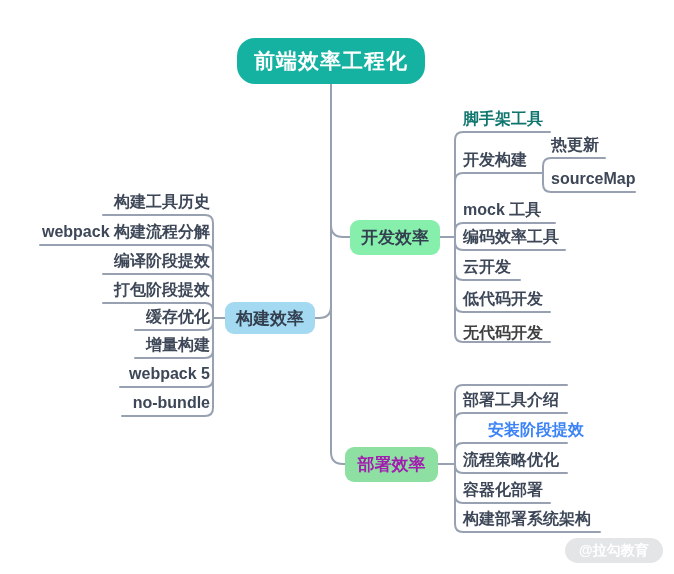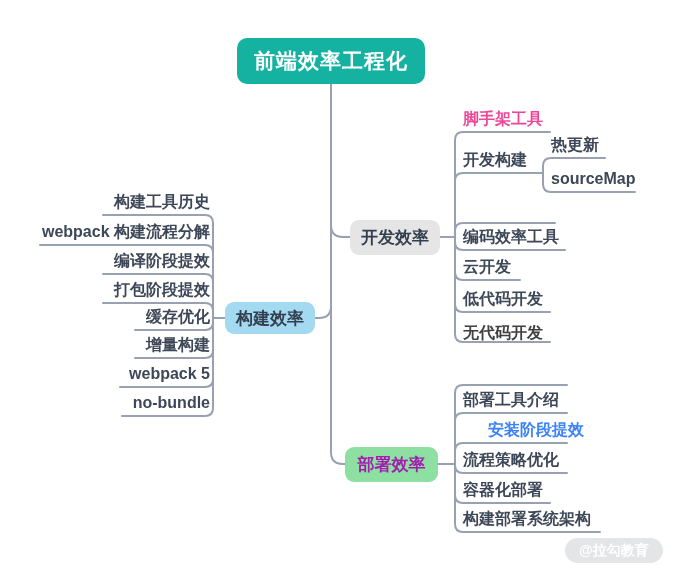--- a/index.html
+++ b/index.html
@@ -23,21 +23,21 @@
     position:absolute;
     display:flex;
     align-items:center;
     justify-content:center;
     font-weight:bold;
     white-space:nowrap;
     box-sizing:border-box;
   }
   .root-topic{
     left:237px;top:38px;width:188px;height:46px;
-    border-radius:10px;
+    border-radius:18px;
     font-size:21px;
     letter-spacing:1px;
   }
   .branch-topic{
     border-radius:9px;
     font-size:17px;
   }
   .branch-dev{left:350px;top:220px;width:90px;height:35px;}
   .branch-build{left:225px;top:302px;width:90px;height:32px;}
   .branch-deploy{left:345px;top:447px;width:93px;height:35px;}
@@ -99,28 +99,29 @@
     <path d="M455,464 V393 Q455,385 463,385 H567"></path>
     <path d="M455,464 V421 Q455,413 463,413 H567"></path>
     <path d="M455,464 V451 Q455,443 463,443 H567"></path>
     <path d="M455,464 V465 Q455,473 463,473 H567"></path>
     <path d="M455,464 V495 Q455,503 463,503 H550"></path>
     <path d="M455,464 V524 Q455,532 463,532 H600"></path>
   </svg>
 
   <div class="topic root-topic" style="background-color: rgb(21, 178, 162); color: rgb(255, 255, 255);">前端效率工程化</div>
 
-  <div class="topic branch-topic branch-dev" style="background-color: #e5e5e5; color: rgb(51, 63, 79);">开发效率</div>
+  <div class="topic branch-topic branch-dev" style="background-color: #86efac; color: rgb(51, 63, 79);">开发效率</div>
   <div class="topic branch-topic branch-build" style="background-color: rgb(163, 217, 241); color: rgb(51, 63, 79);">构建效率</div>
   <div class="topic branch-topic branch-deploy" style="background-color: rgb(141, 224, 162); color: #a21caf;">部署效率</div>
 
-  <div class="leaf" style="left: 463px; top: 109px; color: #ec4899;">脚手架工具</div>
+  <div class="leaf" style="left: 463px; top: 109px; color: #0f766e;">脚手架工具</div>
   <div class="leaf" style="left: 463px; top: 150px; color: rgb(61, 71, 87);">开发构建</div>
   <div class="leaf" style="left: 551px; top: 135px; color: rgb(61, 71, 87);">热更新</div>
   <div class="leaf" style="left: 551px; top: 169px; color: rgb(61, 71, 87);">sourceMap</div>
+  <div class="leaf" style="left: 463px; top: 200px; color: rgb(61, 71, 87);">mock 工具</div>
   <div class="leaf" style="left: 463px; top: 227px; color: rgb(61, 71, 87);">编码效率工具</div>
   <div class="leaf" style="left: 463px; top: 257px; color: rgb(61, 71, 87);">云开发</div>
   <div class="leaf" style="left: 463px; top: 289px; color: rgb(61, 71, 87);">低代码开发</div>
   <div class="leaf" style="left: 463px; top: 323px; color: #404040;">无代码开发</div>
 
   <div class="leaf r" style="right: 464px; top: 222px; color: rgb(61, 71, 87);">webpack 构建流程分解</div>
   <div class="leaf r" style="right: 464px; top: 192px; color: rgb(61, 71, 87);">构建工具历史</div>
   <div class="leaf r" style="right: 464px; top: 251px; color: rgb(61, 71, 87);">编译阶段提效</div>
   <div class="leaf r" style="right: 464px; top: 280px; color: rgb(61, 71, 87);">打包阶段提效</div>
   <div class="leaf r" style="right: 464px; top: 307px; color: rgb(61, 71, 87);">缓存优化</div>

